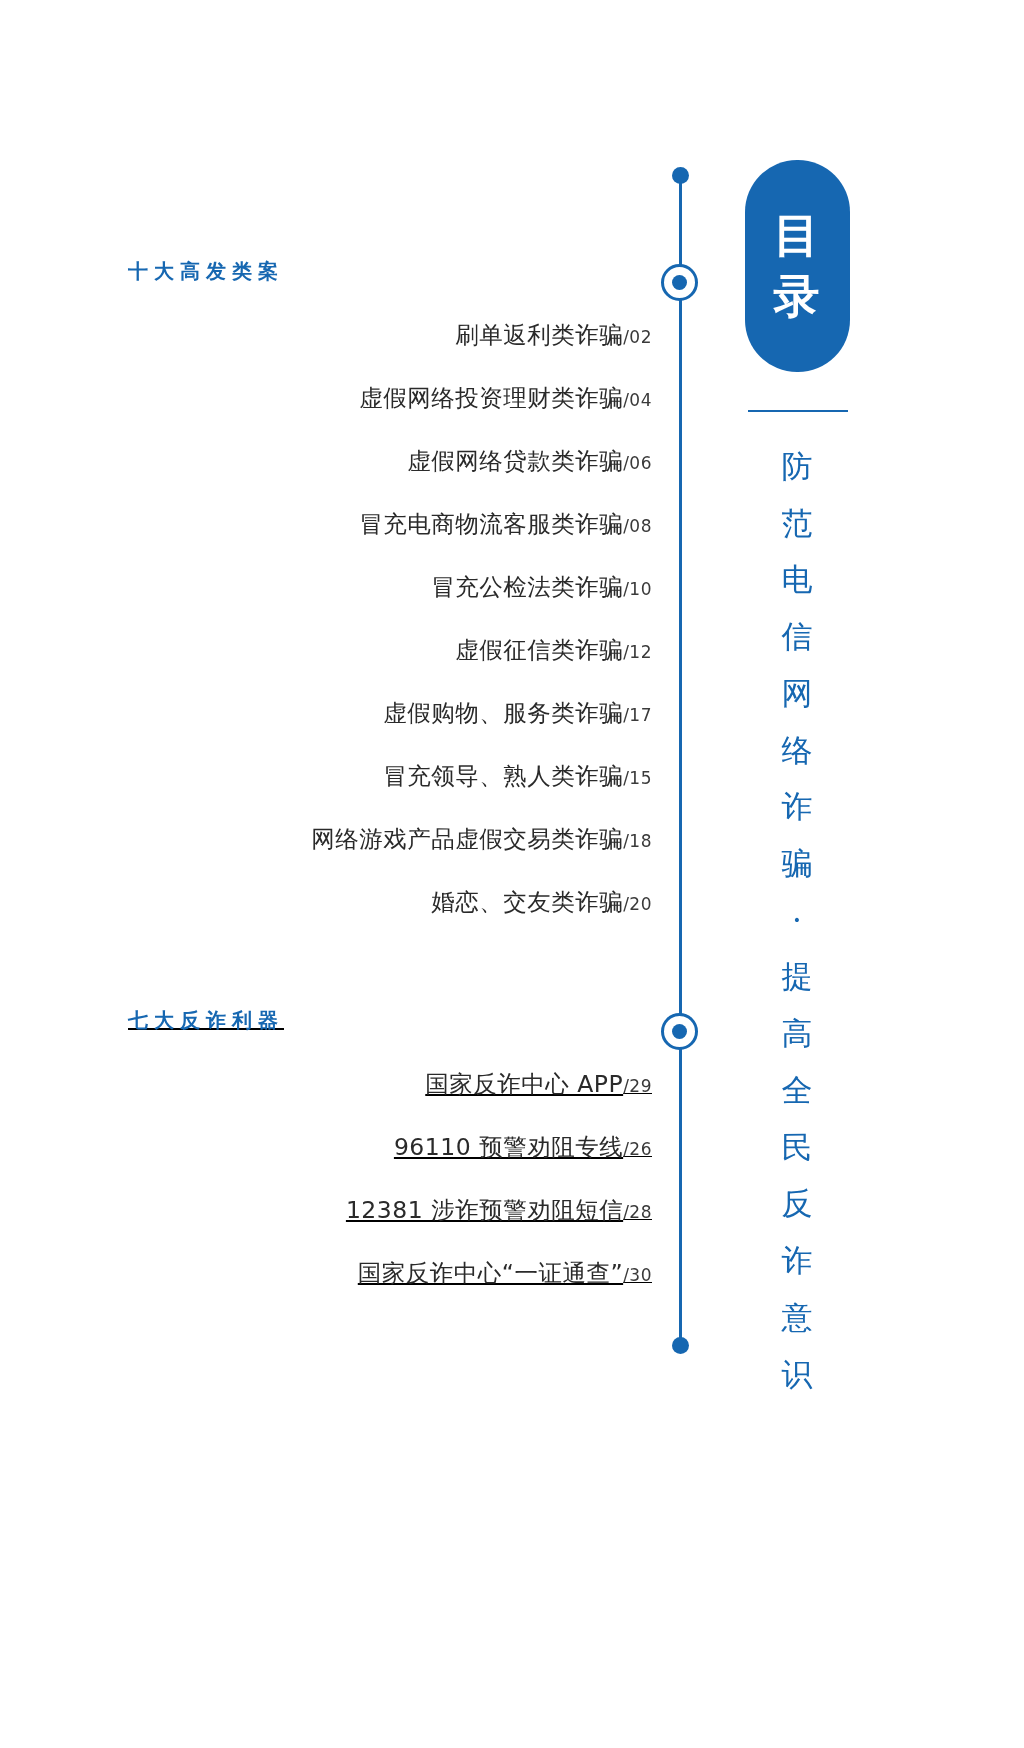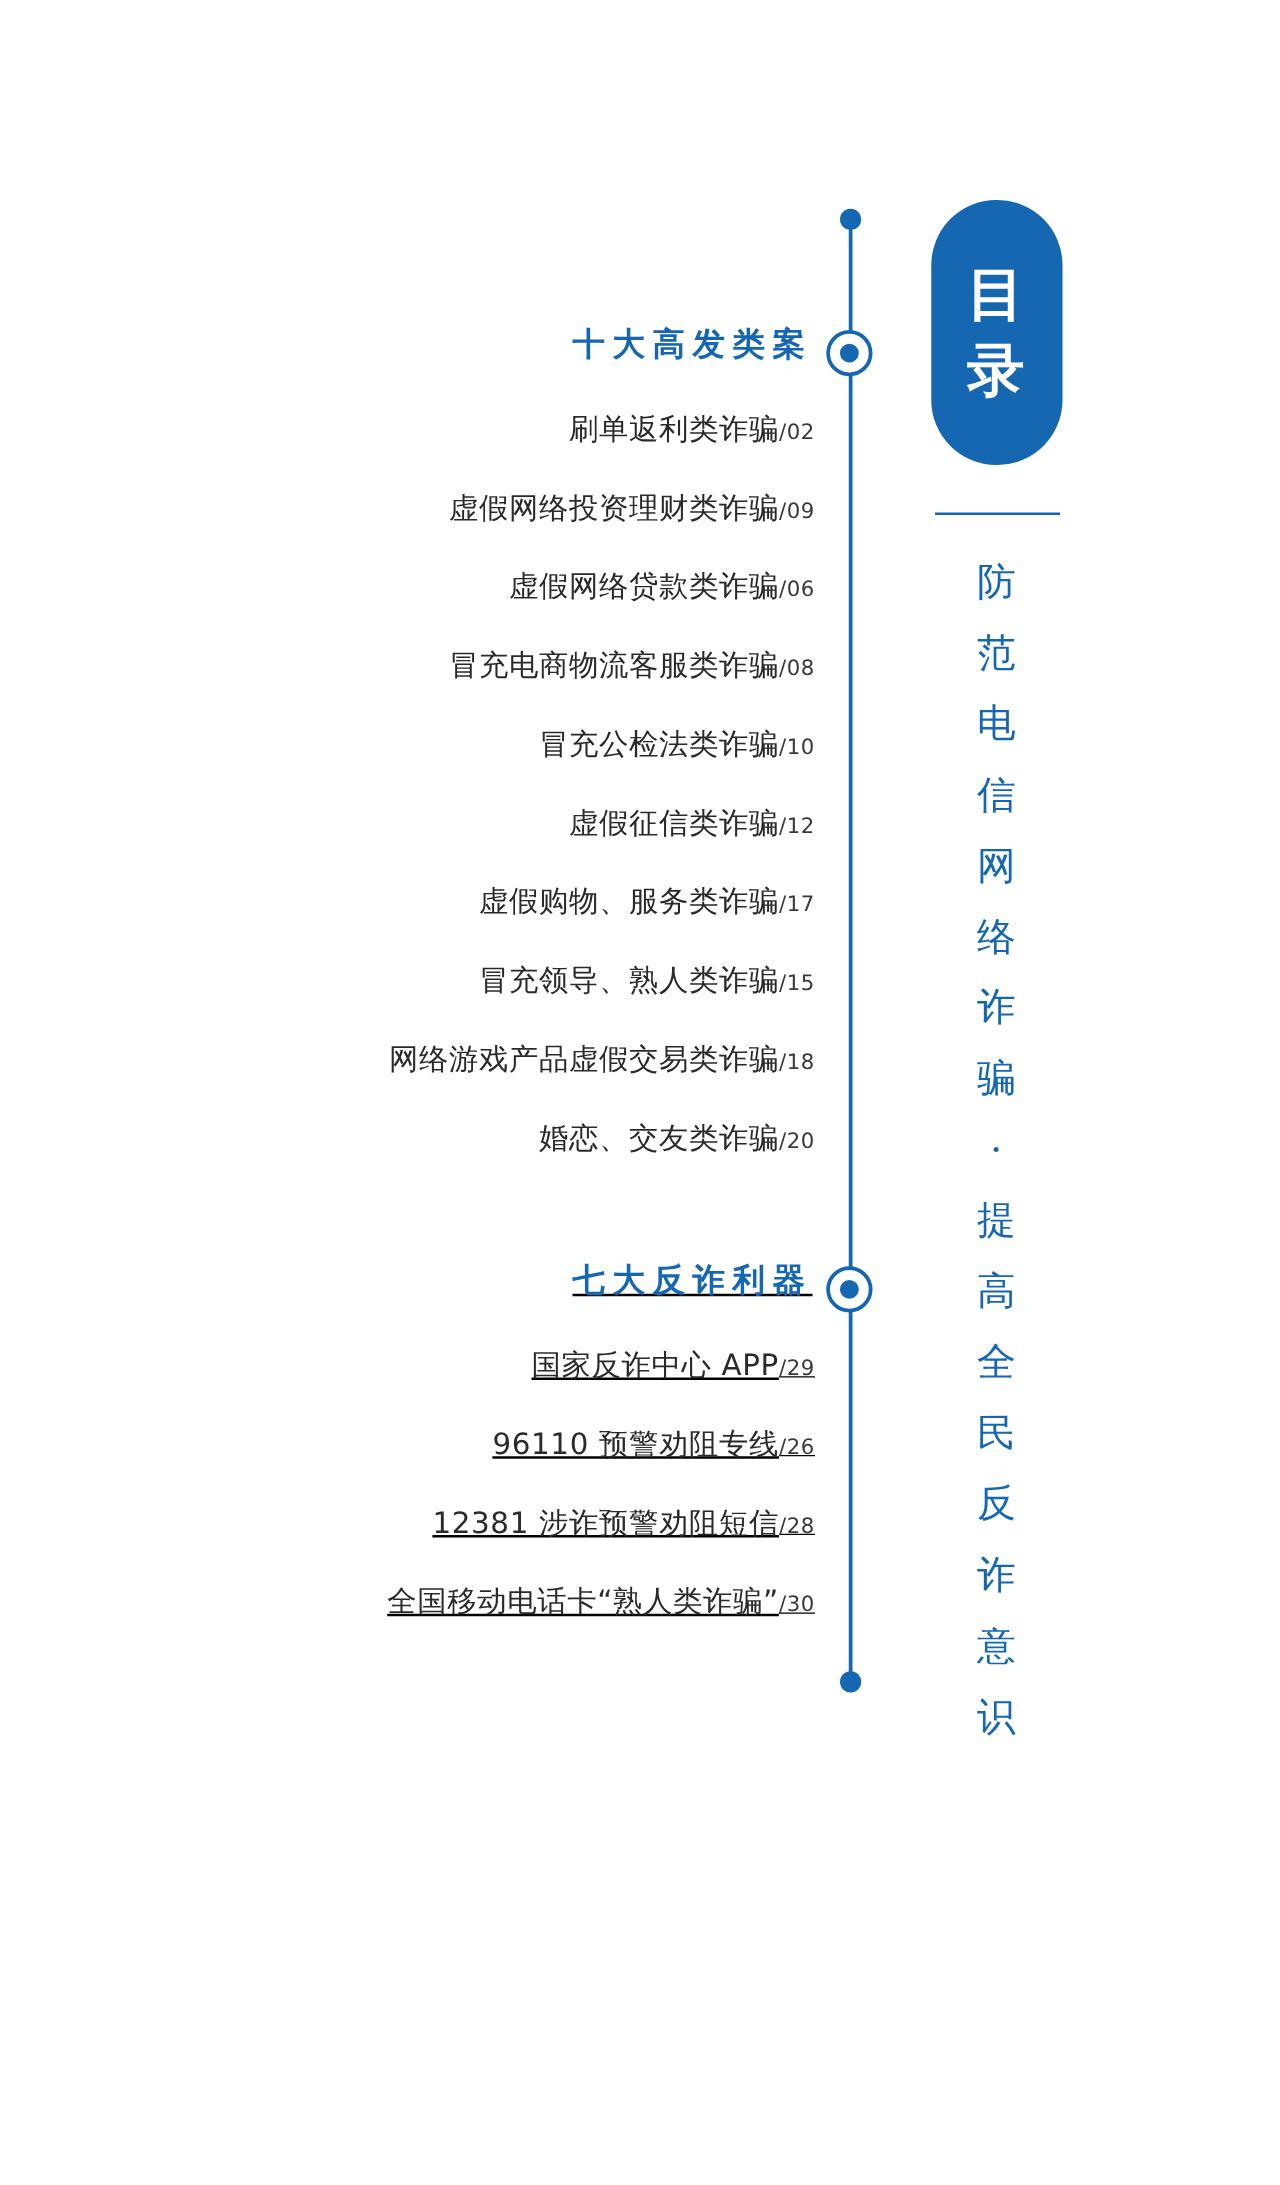--- a/index.html
+++ b/index.html
@@ -112,24 +112,24 @@
   
   .section {
     position: absolute;
     left: 128px;
     width: 524px;
   }
   .sec-1 { top: 258px; }
   .sec-2 { top: 1007px; text-decoration: underline; }
 
   .sec-head {
-    text-align: right;
+    text-align: left;
     color: #1667b1;
     font-family: "DejaVu Serif", "Liberation Serif", serif;
-    font-size: 26px;
+    font-size: 20px;
     font-weight: 700;
     letter-spacing: 6px;
     padding-right: 2px;
   }
 
   .toc-list {
     margin-top: 34px;
   }
   .toc-row {
     display: flex;
@@ -168,21 +168,21 @@
 
   <div class="section sec-1">
     <div class="sec-head">十大高发类案</div>
     <div class="toc-list">
       <div class="toc-row">
         <span class="toc-title">刷单返利类诈骗</span>
         <span class="toc-page">/02</span>
       </div>
       <div class="toc-row">
         <span class="toc-title">虚假网络投资理财类诈骗</span>
-        <span class="toc-page">/09</span>
+        <span class="toc-page">/04</span>
       </div>
       <div class="toc-row">
         <span class="toc-title">虚假网络贷款类诈骗</span>
         <span class="toc-page">/06</span>
       </div>
       <div class="toc-row">
         <span class="toc-title">冒充电商物流客服类诈骗</span>
         <span class="toc-page">/08</span>
       </div>
       <div class="toc-row">
@@ -221,21 +221,21 @@
       </div>
       <div class="toc-row">
         <span class="toc-title">96110 预警劝阻专线</span>
         <span class="toc-page">/26</span>
       </div>
       <div class="toc-row">
         <span class="toc-title">12381 涉诈预警劝阻短信</span>
         <span class="toc-page">/28</span>
       </div>
       <div class="toc-row">
-        <span class="toc-title">全国移动电话卡“熟人类诈骗”</span>
+        <span class="toc-title">国家反诈中心“一证通查”</span>
         <span class="toc-page">/30</span>
       </div>
     </div>
   </div>
 
   <div class="side-block">
     <div class="side-badge">
       <span class="ch">目</span>
       <span class="ch">录</span>
     </div>

